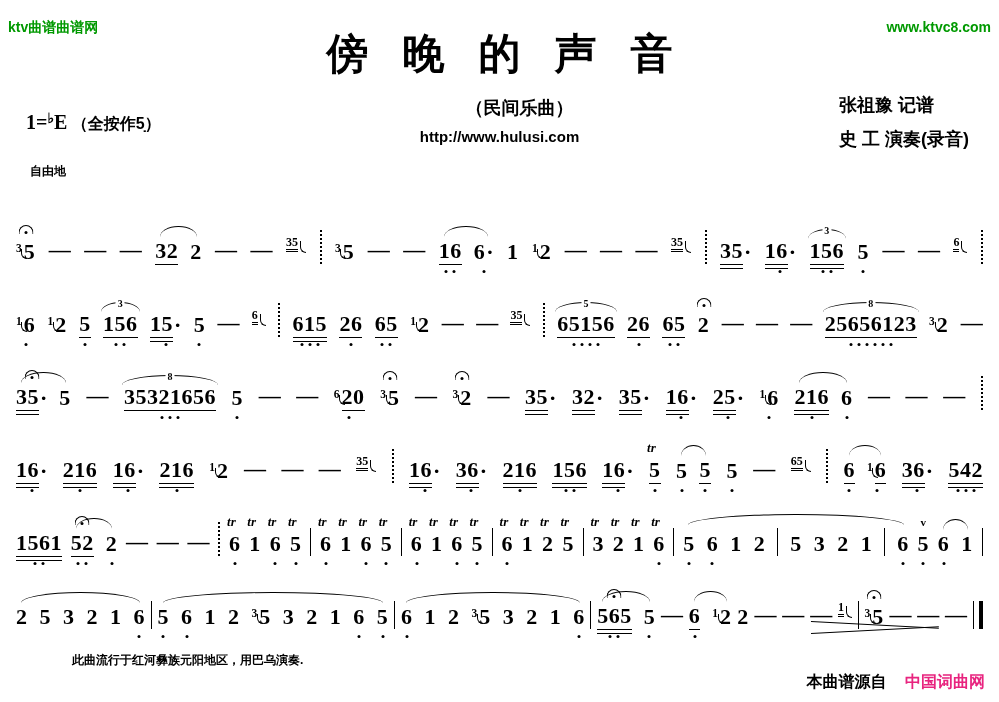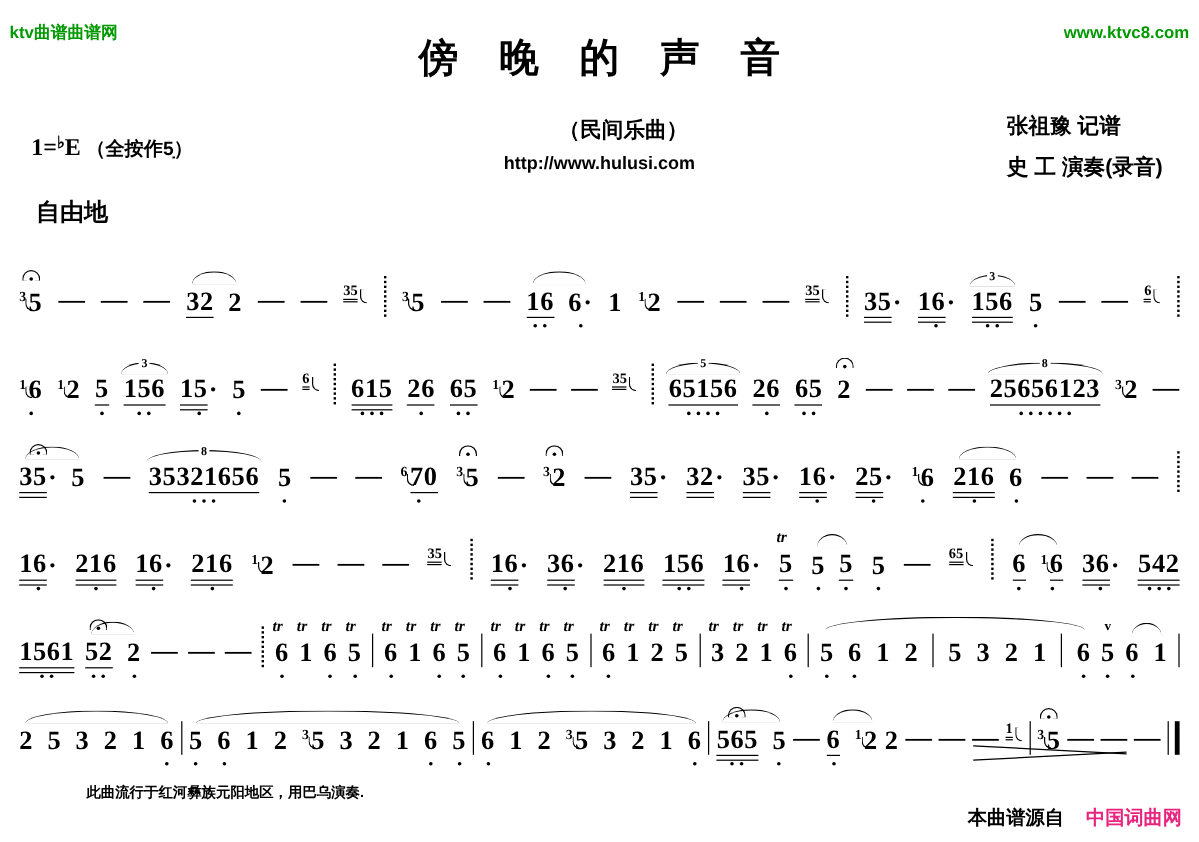--- a/index.html
+++ b/index.html
@@ -4,28 +4,28 @@
 <style>
   html,body{margin:0;padding:0;background:#fff;}
   body{width:999px;height:702px;position:relative;overflow:hidden;
        font-family:"Liberation Sans",sans-serif;color:#000;}
   
   .hdr{position:absolute;top:4px;left:0;right:0;height:22px;font-size:14px;font-weight:700;margin-top:15px;}
   .hdr .hl{position:absolute;left:8px;top:0;}
   .hdr .hr{position:absolute;right:8px;top:0;}
   
   .title{position:absolute;top:26px;left:0;right:0;text-align:center;
-         font-size:33px;font-weight:700;letter-spacing:34px;text-indent:34px;}
+         font-size:42px;font-weight:700;letter-spacing:34px;text-indent:34px;}
   .subtitle{position:absolute;top:96px;left:0;right:0;text-align:center;font-size:18px;font-weight:700;margin-left:40px;}
   .siteurl{position:absolute;top:128px;left:0;right:0;text-align:center;font-size:15px;font-weight:700;}
   .keysig{position:absolute;top:110px;left:26px;font-size:16px;font-weight:700;}
   .keysig .kn{font-family:"Liberation Serif",serif;font-size:20px;}
   .keysig .kf{font-size:14px;vertical-align:super;}
   .credits{position:absolute;top:88px;right:30px;font-size:18px;font-weight:700;line-height:1.9;text-align:left;}
-  .tempo{position:absolute;top:163px;left:30px;font-size:20px;font-weight:700;}
+  .tempo{position:absolute;top:163px;left:30px;font-size:12px;font-weight:700;}
   
   #music{position:absolute;top:192px;left:8px;right:8px;}
   .mline{position:relative;display:flex;align-items:flex-end;justify-content:space-between;
          height:73px;padding:0 8px;box-sizing:border-box;}
   .note{display:inline-flex;align-items:flex-end;position:relative;
         font-family:"Liberation Serif",serif;font-weight:700;font-size:22px;line-height:1;}
   .tx{padding-bottom:2px;letter-spacing:.5px;}
   .u1{border-bottom:1.7px solid #000;}
   .u2{border-bottom:1.7px solid #000;position:relative;}
   .u2::after{content:"";position:absolute;left:0;right:0;bottom:-4.5px;border-top:1.7px solid #000;}
@@ -338,21 +338,21 @@
       <span class="note">
         <span class="tx">5</span>
         <span class="lod">
           <span class="dot"></span>
         </span>
       </span>
       <span class="dash">—</span>
       <span class="dash">—</span>
       <span class="note">
         <span class="grace">6</span>
-        <span class="tx u1">70</span>
+        <span class="tx u1">20</span>
         <span class="lod">
           <span class="dot"></span>
         </span>
       </span>
       <span class="note">
         <span class="fer"></span>
         <span class="grace">3</span>
         <span class="tx">5</span>
       </span>
       <span class="dash">—</span>

